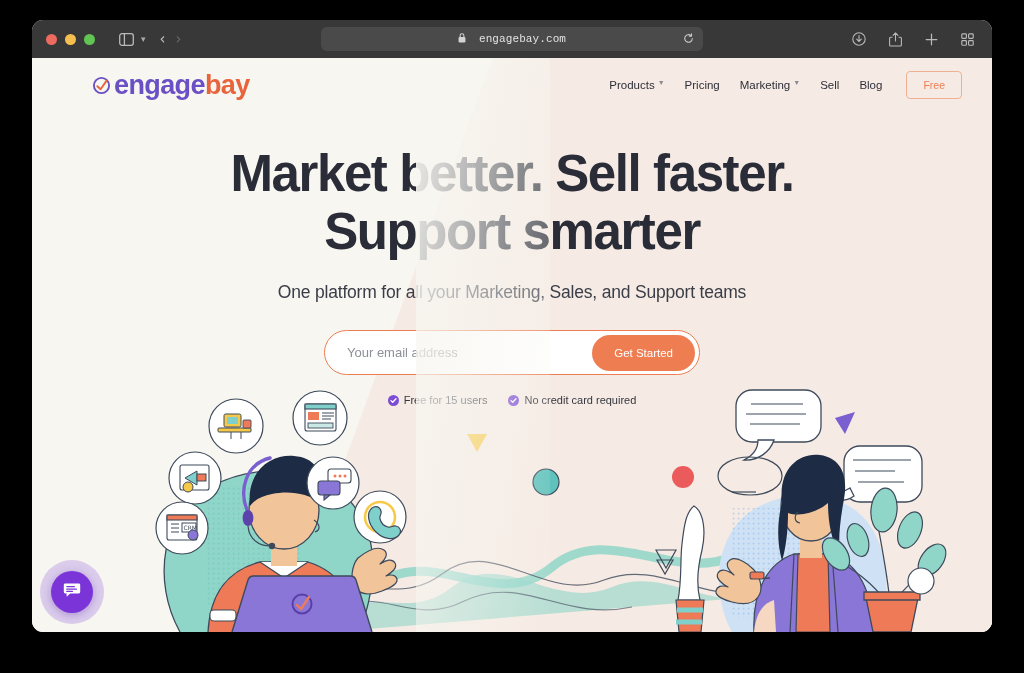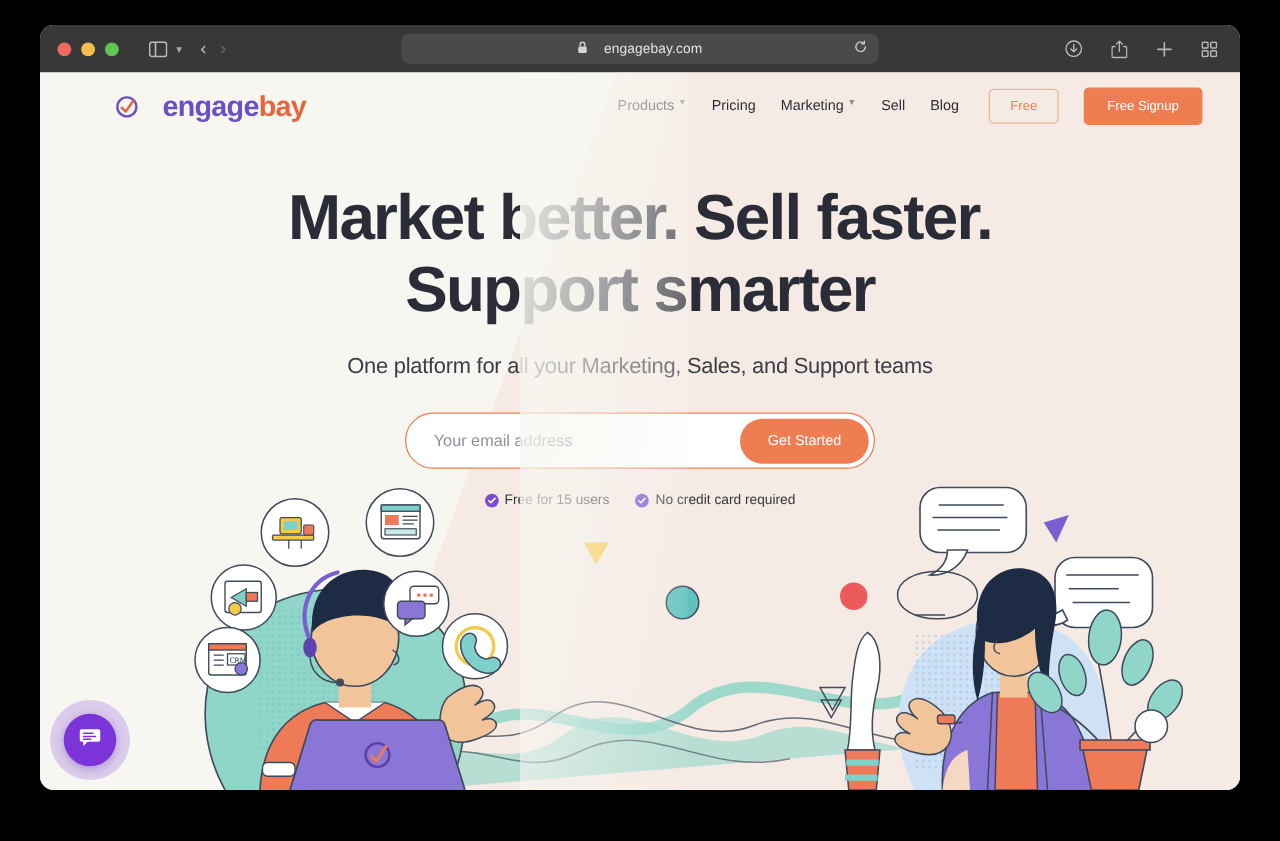--- a/index.html
+++ b/index.html
@@ -55,21 +55,21 @@
     position: absolute;
     left: 50%; transform: translateX(-50%);
     top: 7px;
     width: 382px; height: 24px;
     background: #4a4a4a;
     border-radius: 6px;
     display: flex; align-items: center;
     justify-content: center;
     padding: 0 10px;
   }
-  .url-inner { display: flex; align-items: center; gap: 13px; }
+  .url-inner { display: flex; align-items: center; gap: 13px; font-family: Liberation Mono, monospace; }
   .lock { color: #d4d4d4; }
   .url-text { font-size: 11px; color: #e3e3e3; letter-spacing: .1px; }
   .reload { position: absolute; right: 9px; color: #c9c9c9; }
 
   .tb-right { position: absolute; right: 14px; display: flex; align-items: center; gap: 14px; }
 
   
   .page {
     position: relative;
     height: 574px;
@@ -94,21 +94,21 @@
   
   .site-header {
     position: relative;
     height: 54px;
     display: flex;
     align-items: center;
     padding: 0 30px 0 60px;
   }
   .logo { display: flex; align-items: center; gap: 3px; }
   .logo-mark { width: 19px; height: 19px; }
-  .logo-text { font-size: 23px; font-weight: bold; letter-spacing: -.6px; margin-left: 16px; }
+  .logo-text { font-size: 27px; font-weight: bold; letter-spacing: -.6px; }
   .logo-engage { color: #6b4fc4; }
   .logo-bay { color: #e8643c; }
 
   .nav {
     margin-left: auto;
     display: flex;
     align-items: center;
     gap: 20px;
   }
   .nav-item {
@@ -340,21 +340,20 @@
             <span>Marketing</span>
             <span class="nav-caret">▼</span>
           </div>
           <div class="nav-item">
             <span>Sell</span>
           </div>
           <div class="nav-item">
             <span>Blog</span>
           </div>
           <div class="btn btn-demo">Free</div>
-          <div class="btn btn-signup">Free Signup</div>
         </div>
       </div>
 
       <div class="hero">
         <h1 class="headline">
           <span>Market better. Sell faster.</span><br>
           <span>Support smarter</span>
         </h1>
         <p class="subhead">One platform for all your Marketing, Sales, and Support teams</p>
 

